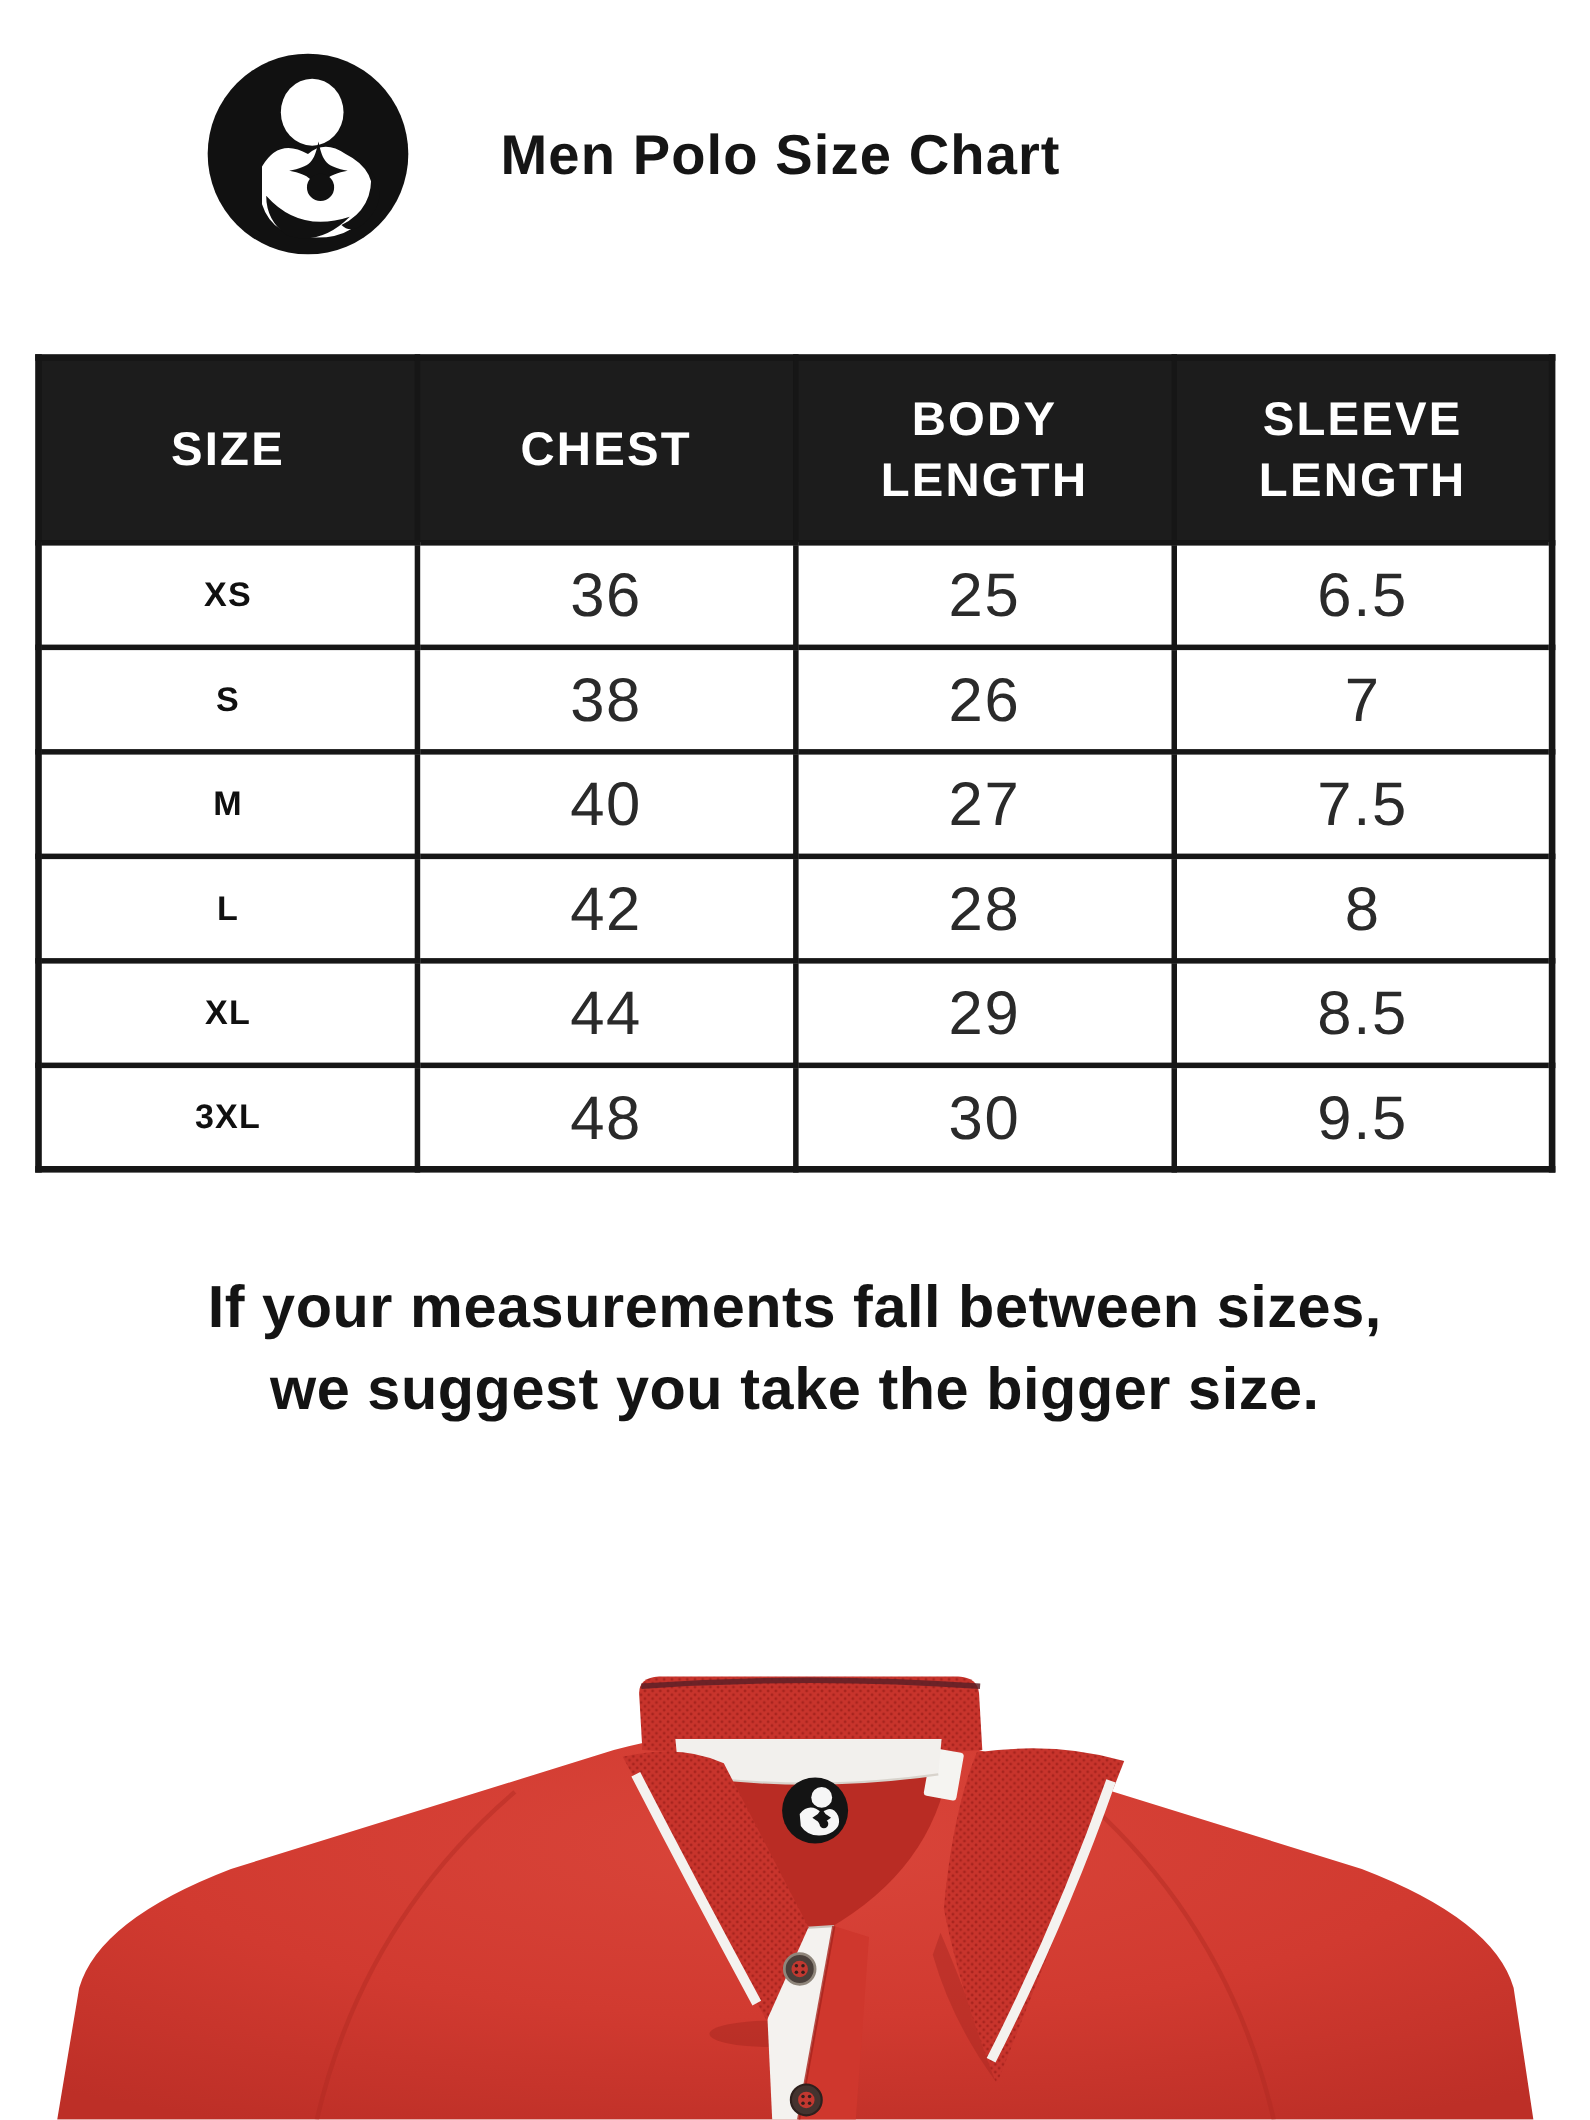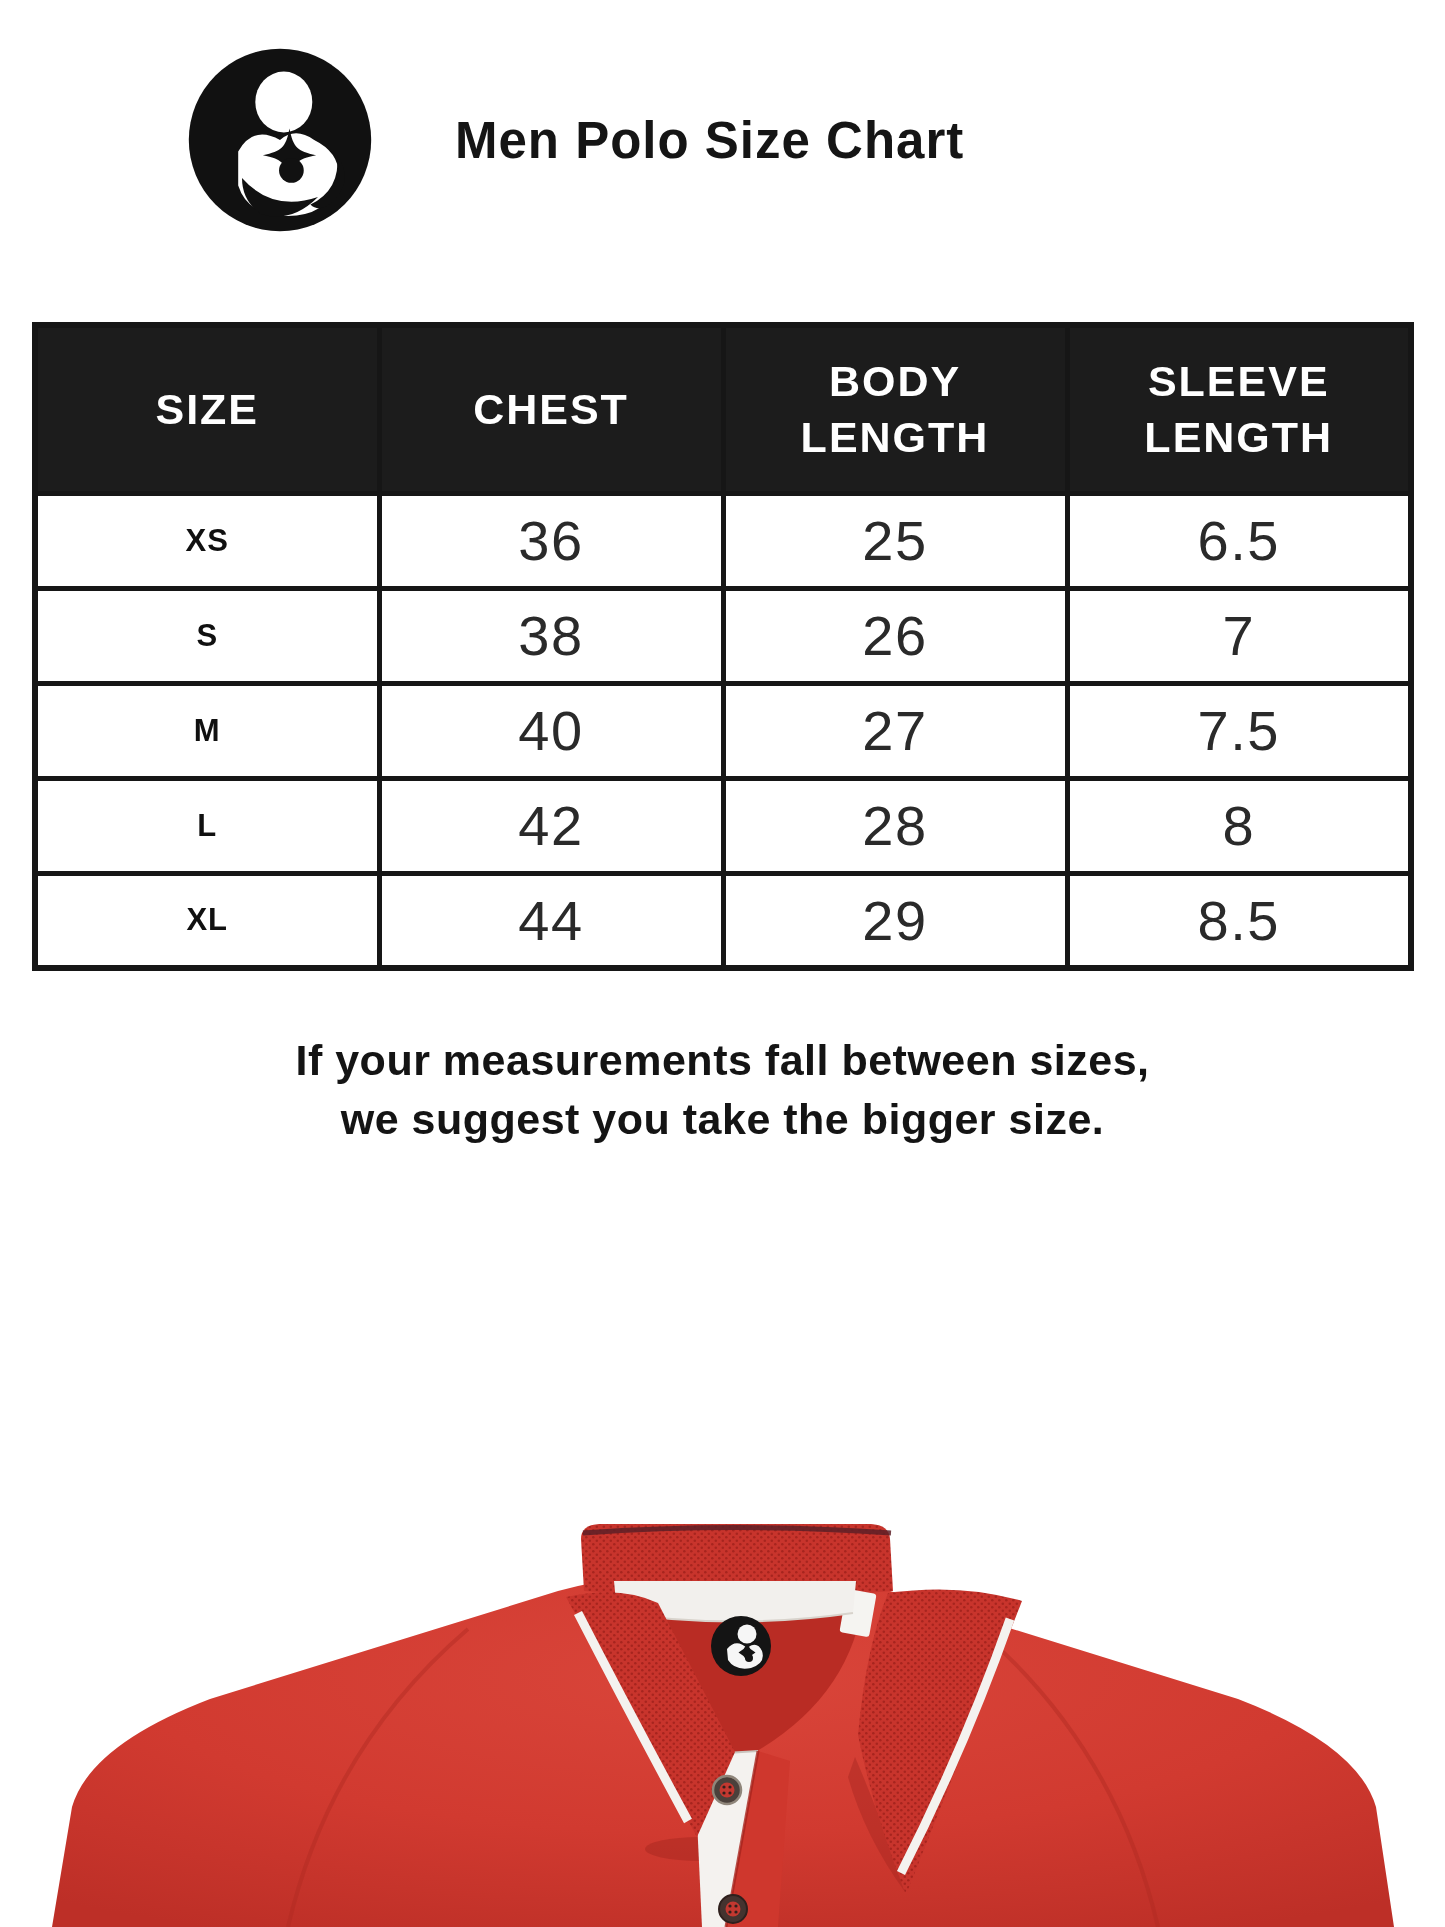--- a/index.html
+++ b/index.html
@@ -38,22 +38,22 @@
   .size-table td {
     background:#ffffff; height:95px;
     font-size:56px; font-weight:400; letter-spacing:1.5px; color:#2a2a2a;
   }
   .size-table td.size-cell {
     font-size:31px; font-weight:700; letter-spacing:1px; color:#101010;
   }
 
   
   .note {
-    margin-top:60px; text-align:center;
-    font-size:43px; font-weight:700; line-height:1.38; color:#141414;
+    margin-top:85px; text-align:center;
+    font-size:54px; font-weight:700; line-height:1.38; color:#141414;
     letter-spacing:0.5px;
   }
 
   
   .product { position:absolute; left:0; bottom:0; width:1445px; height:430px; }
   .product svg { display:block; }
 </style>
 </head>
 <body>
 
@@ -115,20 +115,26 @@
           <td>42</td>
           <td>28</td>
           <td>8</td>
         </tr>
         <tr>
           <td class="size-cell">XL</td>
           <td>44</td>
           <td>29</td>
           <td>8.5</td>
         </tr>
+        <tr>
+          <td class="size-cell">3XL</td>
+          <td>48</td>
+          <td>30</td>
+          <td>9.5</td>
+        </tr>
       </tbody>
   </table>
 
   <p class="note">
     <span>If your measurements fall between sizes,</span><br>
     <span>we suggest you take the bigger size.</span>
   </p>
 
   <div class="product">
     <svg viewBox="0 0 1445 430" width="1445" height="430">

